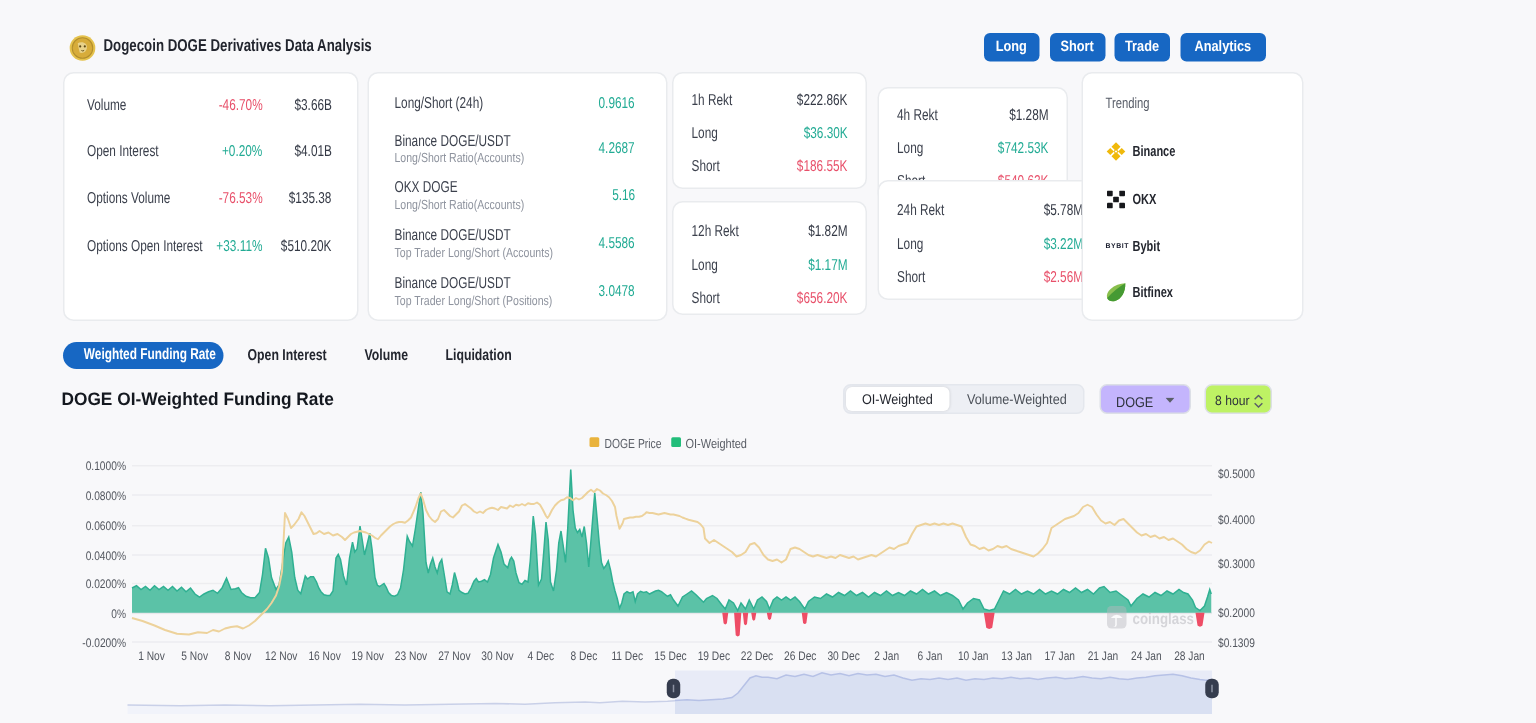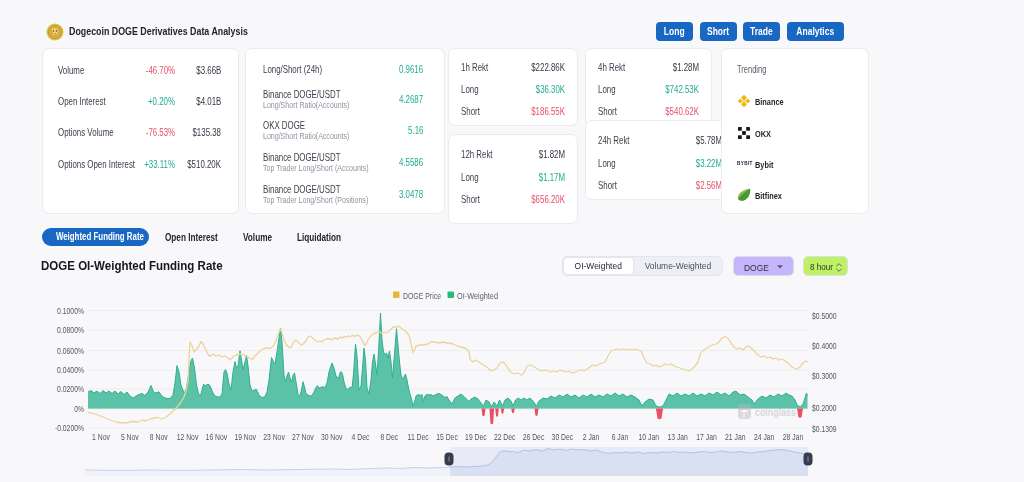--- a/index.html
+++ b/index.html
@@ -69,29 +69,29 @@
 </div>
 
 <div class="panel" style="left:448px;top:48px;width:130px;height:78px">
 <div class="lb" style="left:12px;top:13px">1h Rekt</div>
     <div class="lb drk rr" style="right:12px;top:13px;left:auto">$222.86K</div>
 <div class="lb" style="left:12px;top:35px">Long</div>
     <div class="lb grn rr" style="right:12px;top:35px;left:auto">$36.30K</div>
 <div class="lb" style="left:12px;top:57px">Short</div>
     <div class="lb red rr" style="right:12px;top:57px;left:auto">$186.55K</div>
 </div>
-<div class="panel" style="left:585px;top:48px;width:127px;height:78px">
+<div class="panel" style="left:585px;top:58px;width:127px;height:78px">
 <div class="lb" style="left:12px;top:13px">4h Rekt</div>
     <div class="lb drk rr" style="right:12px;top:13px;left:auto">$1.28M</div>
 <div class="lb" style="left:12px;top:35px">Long</div>
     <div class="lb grn rr" style="right:12px;top:35px;left:auto">$742.53K</div>
 <div class="lb" style="left:12px;top:57px">Short</div>
     <div class="lb red rr" style="right:12px;top:57px;left:auto">$540.62K</div>
 </div>
-<div class="panel" style="left:448px;top:134px;width:130px;height:90px">
+<div class="panel" style="left:448px;top:134px;width:130px;height:76px">
 <div class="lb" style="left:12px;top:14px">12h Rekt</div>
     <div class="lb drk rr" style="right:12px;top:14px;left:auto">$1.82M</div>
 <div class="lb" style="left:12px;top:37px">Long</div>
     <div class="lb grn rr" style="right:12px;top:37px;left:auto">$1.17M</div>
 <div class="lb" style="left:12px;top:59px">Short</div>
     <div class="lb red rr" style="right:12px;top:59px;left:auto">$656.20K</div>
 </div>
 <div class="panel" style="left:585px;top:120px;width:150px;height:80px">
 <div class="lb" style="left:12px;top:14px">24h Rekt</div>
     <div class="lb drk rr" style="right:12px;top:14px;left:auto">$5.78M</div>

